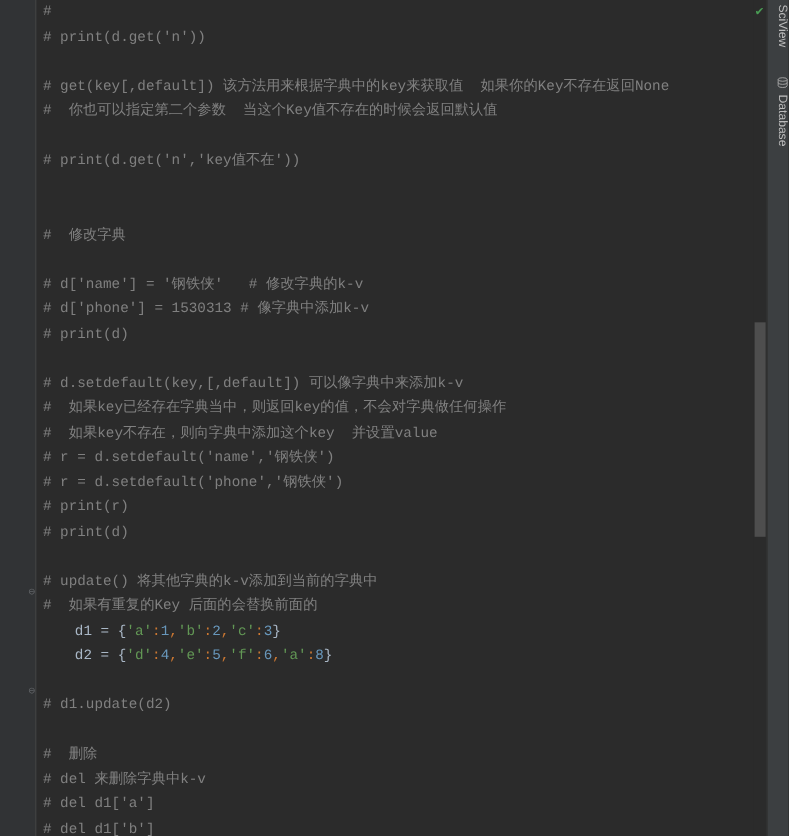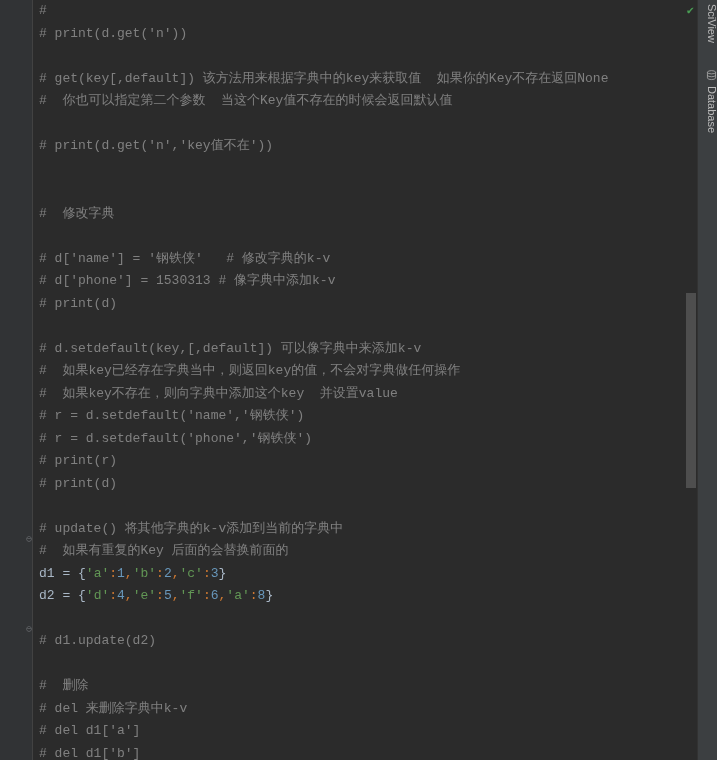--- a/index.html
+++ b/index.html
@@ -36,21 +36,21 @@
       padding-left: 6px;
       padding-top: 0;
       white-space: pre;
       color: #808080;
       position: relative;
     }
     .line { height: 22.5px; }
     .comment { color: #808080; }
     .string { color: #629755; }
     .number { color: #6897bb; }
-    .identifier { color: #a9b7c6; }
+    .identifier { color: #a9b7c6; margin-left: 29px; }
     .comma { color: #cc7832; }
     .brace { color: #a9b7c6; }
     .colon { color: #cc7832; }
     .side-tabs {
       position: absolute;
       right: 0;
       top: 0;
       width: 20px;
       height: 100%;
       background: #3c3f41;

